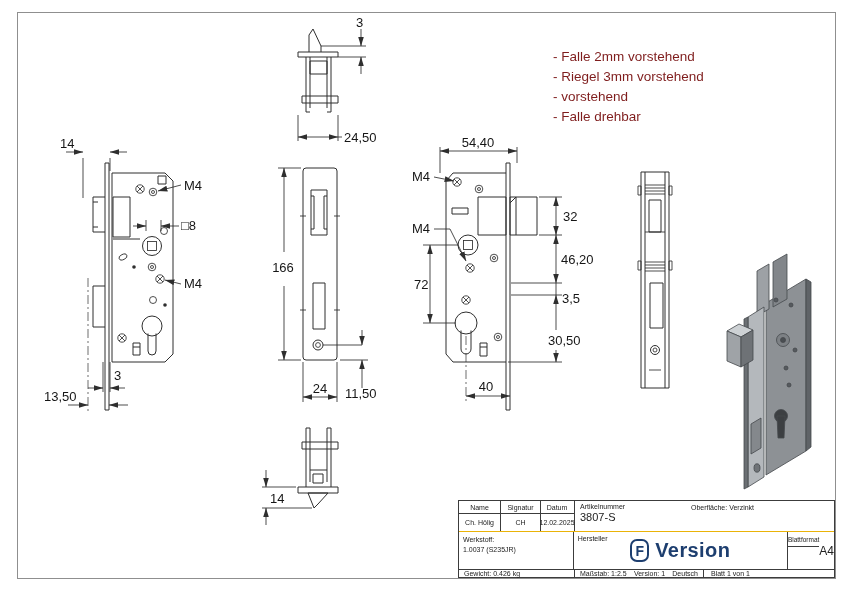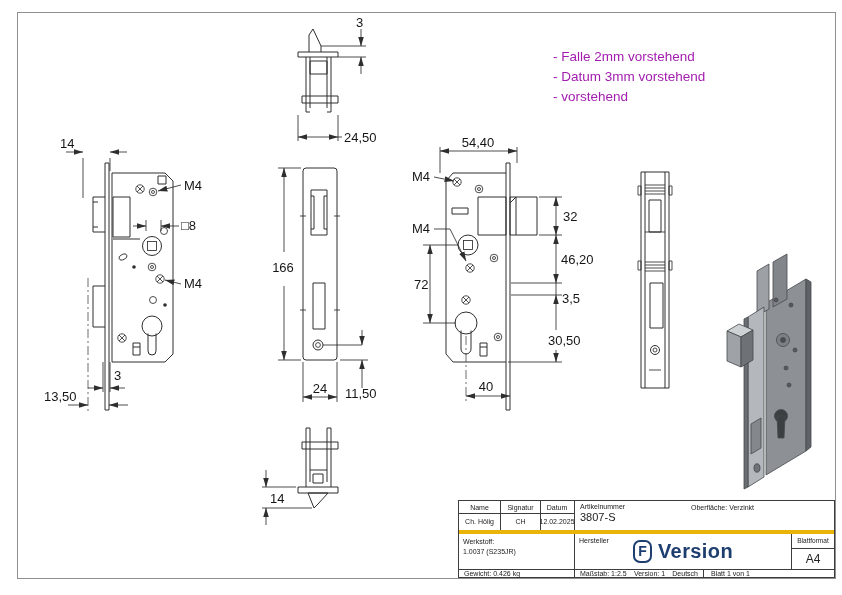--- a/index.html
+++ b/index.html
@@ -5,47 +5,47 @@
   html,body{margin:0;padding:0;}
   body{width:842px;height:595px;position:relative;background:#ffffff;overflow:hidden;
        font-family:"Liberation Sans",sans-serif;}
   #frame{position:absolute;left:17px;top:12px;width:817px;height:565px;border:1px solid #8f8f8f;}
   #drawing{position:absolute;left:0;top:0;}
   .ln{stroke:#2e2e2e;stroke-width:1;fill:none;}
   .tn{stroke:#2e2e2e;stroke-width:0.85;fill:none;}
   .dim{stroke:#2e2e2e;stroke-width:0.85;fill:none;}
   .ctr{stroke:#2e2e2e;stroke-width:0.7;fill:none;stroke-dasharray:9 3 2 3;}
   text.d{font:13px "Liberation Sans",sans-serif;fill:#161616;}
-  #notes{position:absolute;left:553px;top:47px;font-size:13.5px;line-height:20px;color:#a21caf;}
+  #notes{position:absolute;left:553px;top:47px;font-size:13.5px;line-height:20px;color:#7f1d1d;}
   
   #titleblock{position:absolute;left:458px;top:500px;width:377px;height:78px;background:#fff;
               border:1px solid #3c3c3c;display:flex;flex-direction:column;box-sizing:border-box;
               color:#222;}
-  .tb-rowAB{height:30px;display:flex;border-bottom:4px solid #eab308;}
+  .tb-rowAB{height:30px;display:flex;border-bottom:1px solid #eab308;}
   .tb-left3{width:116px;border-right:1px solid #3c3c3c;display:flex;flex-direction:column;box-sizing:border-box;}
   .tb-lr{display:flex;height:13px;border-bottom:1px solid #3c3c3c;box-sizing:border-box;}
   .tb-lr2{display:flex;flex:1;}
   .tb-c{font-size:7px;display:flex;align-items:center;justify-content:center;box-sizing:border-box;}
   .w42{width:42px;border-right:1px solid #3c3c3c;}
   .w40{width:40px;border-right:1px solid #3c3c3c;}
   .w34{width:32px;}
   .tb-artikel{flex:1;position:relative;}
   .lbl{font-size:7px;color:#222;}
   .tb-art-label{position:absolute;left:5px;top:2px;}
   .tb-art-value{position:absolute;left:5px;top:10px;font-size:11px;}
   .tb-surface{position:absolute;left:116px;top:3px;font-size:7px;}
   .tb-rowB{height:37px;display:flex;border-bottom:1px solid #3c3c3c;}
   .tb-werk{width:116px;border-right:1px solid #3c3c3c;padding:3px 4px;font-size:7px;line-height:10px;box-sizing:border-box;}
   .tb-herst{width:217px;border-right:1px solid #3c3c3c;position:relative;box-sizing:border-box;}
   .tb-herst-label{position:absolute;left:4px;top:3px;}
   .logo{position:absolute;left:0;top:0;right:0;bottom:0;display:flex;align-items:center;justify-content:center;gap:6px;color:#1d3e6f;}
   .logo-ico{width:19px;height:23px;border:2.5px solid #1d3e6f;border-radius:7px;display:flex;align-items:center;justify-content:center;
             font-size:14px;font-weight:bold;box-sizing:border-box;}
   .logo-txt{font-size:20px;font-weight:600;letter-spacing:0.4px;}
-  .tb-format{flex:1;display:flex;flex-direction:column;box-sizing:border-box;}
+  .tb-format{flex:1;display:flex;flex-direction:row;box-sizing:border-box;}
   .tb-format-label{height:15px;border-bottom:1px solid #3c3c3c;font-size:6.5px;display:flex;align-items:center;justify-content:center;box-sizing:border-box;}
   .tb-format-value{flex:1;display:flex;align-items:center;justify-content:center;font-size:12px;}
   .tb-rowC{flex:1;display:flex;font-size:7px;align-items:stretch;}
   .tb-g{width:116px;border-right:1px solid #3c3c3c;display:flex;align-items:center;padding-left:5px;box-sizing:border-box;}
   .tb-m{width:129px;border-right:1px solid #3c3c3c;display:flex;align-items:center;justify-content:space-between;padding:0 5px;box-sizing:border-box;}
   .tb-b{flex:1;display:flex;align-items:center;padding-left:7px;box-sizing:border-box;}
 </style>
 </head>
 <body>
 
@@ -249,22 +249,23 @@
     <circle cx="795" cy="350" r="2" fill="#565a5e"></circle>
     <circle cx="789" cy="385" r="2" fill="#565a5e"></circle>
     <circle cx="776" cy="300" r="2" fill="#565a5e"></circle>
     <circle cx="786" cy="368" r="2" fill="#565a5e"></circle>
     <ellipse cx="757" cy="468" rx="3" ry="4.2" fill="#6f7377"></ellipse>
   </g>
 </svg>
 
 <div id="notes">
   <div>- Falle 2mm vorstehend</div>
-  <div>- Datum 3mm vorstehend</div>
+  <div>- Riegel 3mm vorstehend</div>
   <div>- vorstehend</div>
+  <div>- Falle drehbar</div>
 </div>
 
 <div id="titleblock">
   <div class="tb-rowAB">
     <div class="tb-left3">
       <div class="tb-lr">
         <div class="tb-c w42">Name</div>
         <div class="tb-c w40">Signatur</div>
         <div class="tb-c w34">Datum</div>
       </div>

